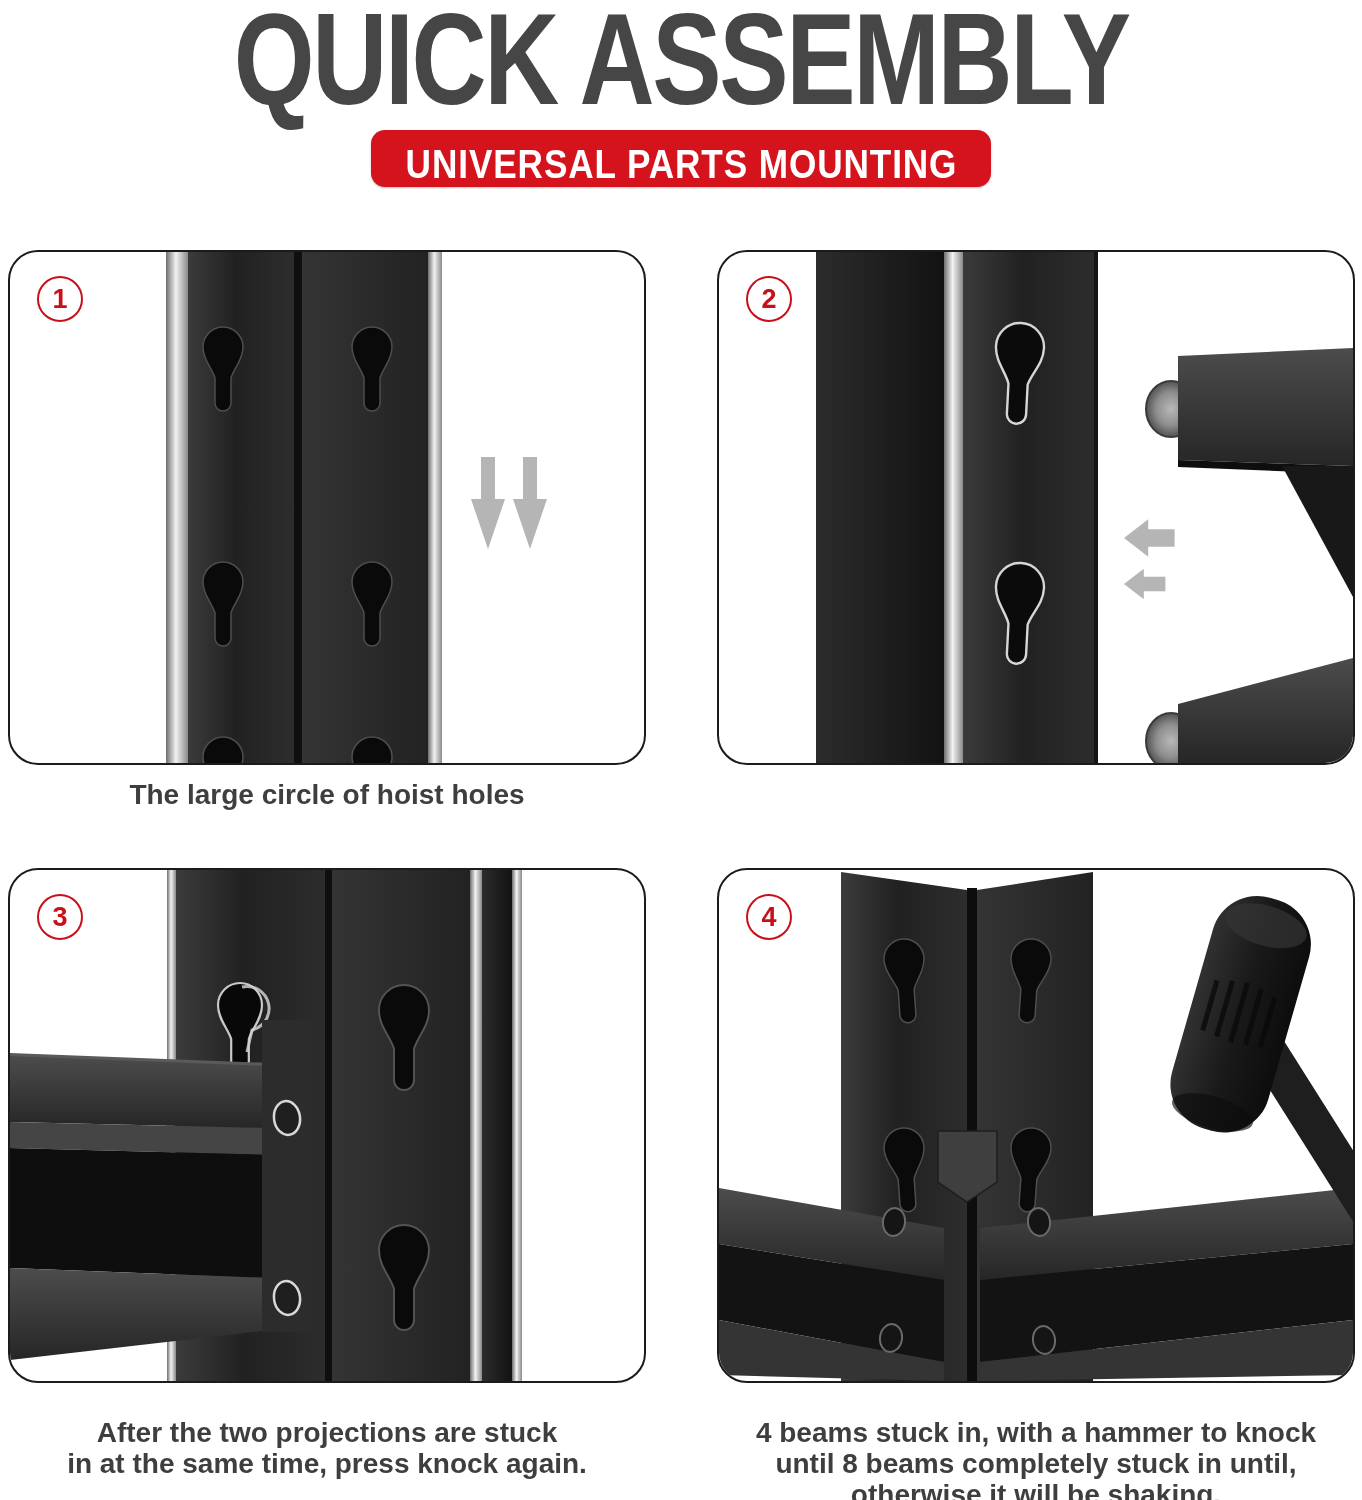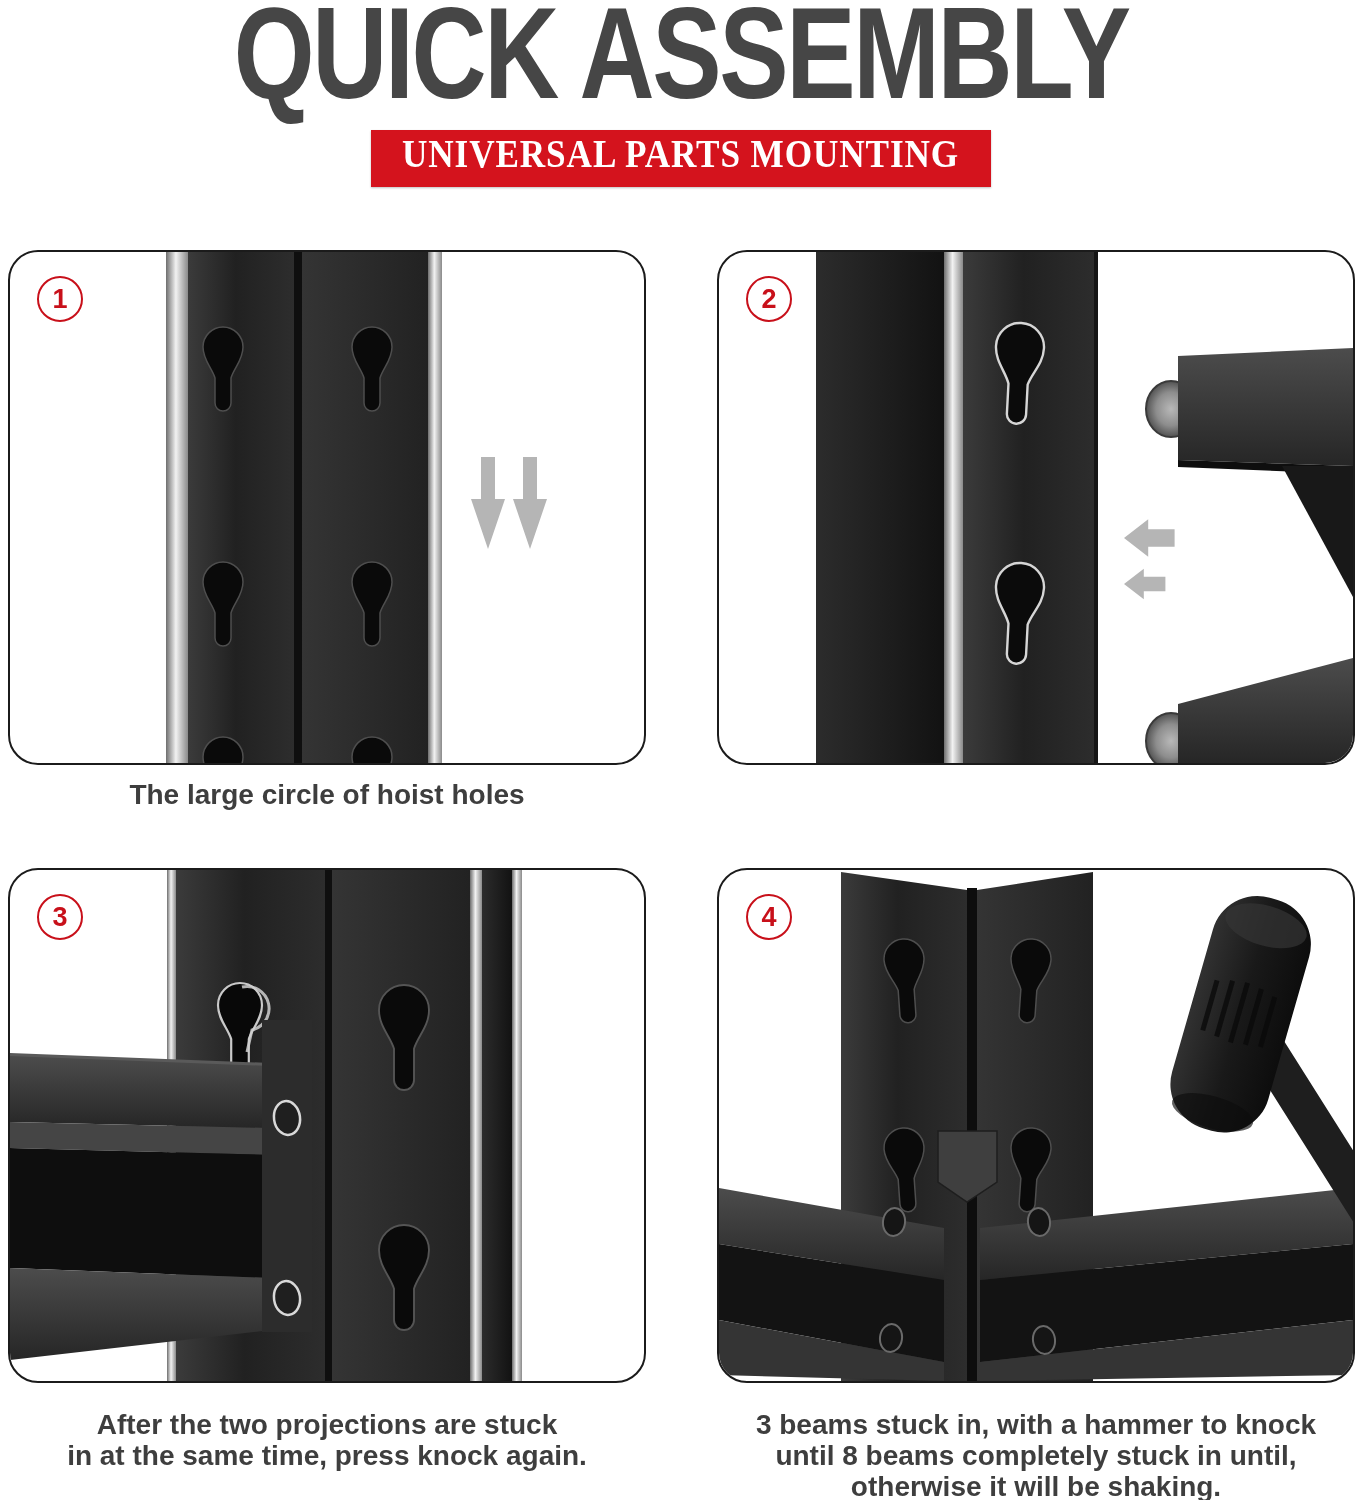--- a/index.html
+++ b/index.html
@@ -2,33 +2,32 @@
 <html><head>
 <meta charset="utf-8">
 <style>
   html,body { margin:0; padding:0; }
   body {
     width:1362px; height:1500px; overflow:hidden;
     background:#ffffff;
     font-family:"Liberation Sans", sans-serif;
     position:relative;
   }
-  .title-wrap { height:118px; display:flex; align-items:flex-end; justify-content:center; }
+  .title-wrap { height:118px; display:flex; align-items:center; justify-content:center; }
   .title-text {
     display:inline-block; white-space:nowrap;
     font-size:130px; font-weight:bold; line-height:1;
     color:#464646; letter-spacing:-3px;
     transform:scaleX(0.80);
   }
   .banner {
     width:620px; height:57px; margin:12px auto 0;
-    background:#d4131d; border-radius:0;
-    display:flex; align-items:flex-start; justify-content:center;
+    background:#d4131d; border-radius:14px;
+    display:flex; align-items:flex-end; justify-content:center;
     box-shadow:0 1px 2px rgba(0,0,0,0.25);
-    font-family:Liberation Serif, serif;
   }
   .banner-text {
     display:inline-block; white-space:nowrap;
     color:#ffffff; font-weight:bold; font-size:40px;
     letter-spacing:1px; transform:scaleX(0.88);
   }
   .row { display:flex; gap:71px; padding:0 8px; }
   .row1 { margin-top:63px; }
   .cell { width:638px; }
   .panel {
@@ -41,21 +40,21 @@
     position:absolute; top:24px; left:27px;
     width:42px; height:42px; border:2.5px solid #c8101a; border-radius:50%;
     color:#c8101a; font-size:27px; font-weight:bold;
     display:flex; align-items:center; justify-content:center;
     background:transparent;
   }
   .caption {
     margin-top:14px; height:89px; text-align:center;
     font-size:28px; font-weight:bold; color:#3e3e3e; line-height:32px;
   }
-  .row2 .caption { margin-top:26px; height:auto; line-height:31px; }
+  .row2 .caption { margin-top:34px; height:auto; line-height:31px; }
   .caption div { white-space:nowrap; }
 </style>
 </head>
 <body>
 
 <svg width="0" height="0" style="position:absolute" aria-hidden="true">
   <defs>
     <linearGradient id="gFace" x1="0" y1="0" x2="1" y2="0">
       <stop offset="0" stop-color="#3b3b3b"></stop>
         <stop offset="0.45" stop-color="#212121"></stop>
@@ -241,18 +240,18 @@
             <line x1="518" y1="112" x2="518" y2="174"></line>
             <line x1="533" y1="114" x2="533" y2="172"></line>
             <line x1="548" y1="118" x2="548" y2="170"></line>
           </g>
           <ellipse cx="520" cy="246" rx="42" ry="16" fill="#0c0c0c" opacity="0.65"></ellipse>
         </g>
       </svg>
       <div class="badge">4</div>
     </div>
     <div class="caption">
-      <div>3 beams stuck in, with a hammer to knock</div>
+      <div>4 beams stuck in, with a hammer to knock</div>
       <div>until 8 beams completely stuck in until,</div>
       <div>otherwise it will be shaking.</div>
     </div>
   </div>
 </div>
 
 </body></html>

